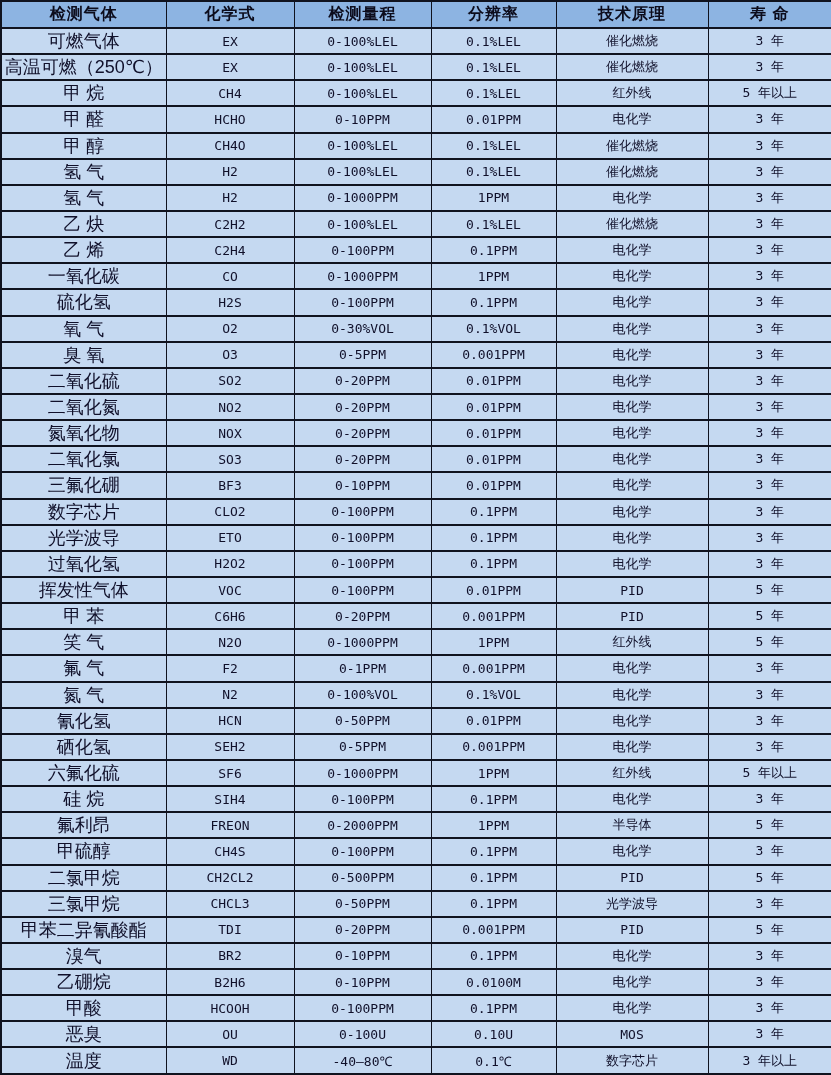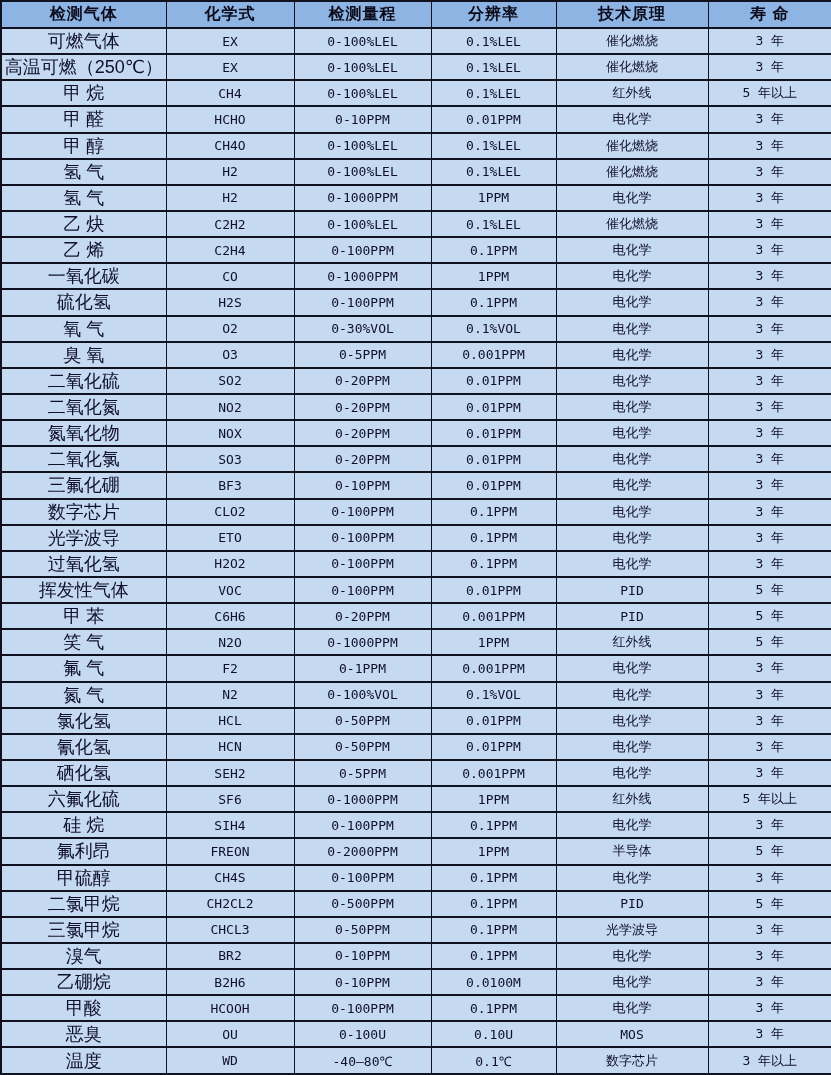--- a/index.html
+++ b/index.html
@@ -278,28 +278,20 @@
       </tr>
       <tr>
         <td class="cell-gas">氮 气</td>
         <td class="cell-formula">N2</td>
         <td class="cell-range">0-100%VOL</td>
         <td class="cell-resolution">0.1%VOL</td>
         <td class="cell-principle">电化学</td>
         <td class="cell-lifespan">3 年</td>
       </tr>
       <tr>
-        <td class="cell-gas">氯化氢</td>
-        <td class="cell-formula">HCL</td>
-        <td class="cell-range">0-50PPM</td>
-        <td class="cell-resolution">0.01PPM</td>
-        <td class="cell-principle">电化学</td>
-        <td class="cell-lifespan">3 年</td>
-      </tr>
-      <tr>
         <td class="cell-gas">氰化氢</td>
         <td class="cell-formula">HCN</td>
         <td class="cell-range">0-50PPM</td>
         <td class="cell-resolution">0.01PPM</td>
         <td class="cell-principle">电化学</td>
         <td class="cell-lifespan">3 年</td>
       </tr>
       <tr>
         <td class="cell-gas">硒化氢</td>
         <td class="cell-formula">SEH2</td>
@@ -350,20 +342,28 @@
       </tr>
       <tr>
         <td class="cell-gas">三氯甲烷</td>
         <td class="cell-formula">CHCL3</td>
         <td class="cell-range">0-50PPM</td>
         <td class="cell-resolution">0.1PPM</td>
         <td class="cell-principle">光学波导</td>
         <td class="cell-lifespan">3 年</td>
       </tr>
       <tr>
+        <td class="cell-gas">甲苯二异氰酸酯</td>
+        <td class="cell-formula">TDI</td>
+        <td class="cell-range">0-20PPM</td>
+        <td class="cell-resolution">0.001PPM</td>
+        <td class="cell-principle">PID</td>
+        <td class="cell-lifespan">5 年</td>
+      </tr>
+      <tr>
         <td class="cell-gas">溴气</td>
         <td class="cell-formula">BR2</td>
         <td class="cell-range">0-10PPM</td>
         <td class="cell-resolution">0.1PPM</td>
         <td class="cell-principle">电化学</td>
         <td class="cell-lifespan">3 年</td>
       </tr>
       <tr>
         <td class="cell-gas">乙硼烷</td>
         <td class="cell-formula">B2H6</td>

